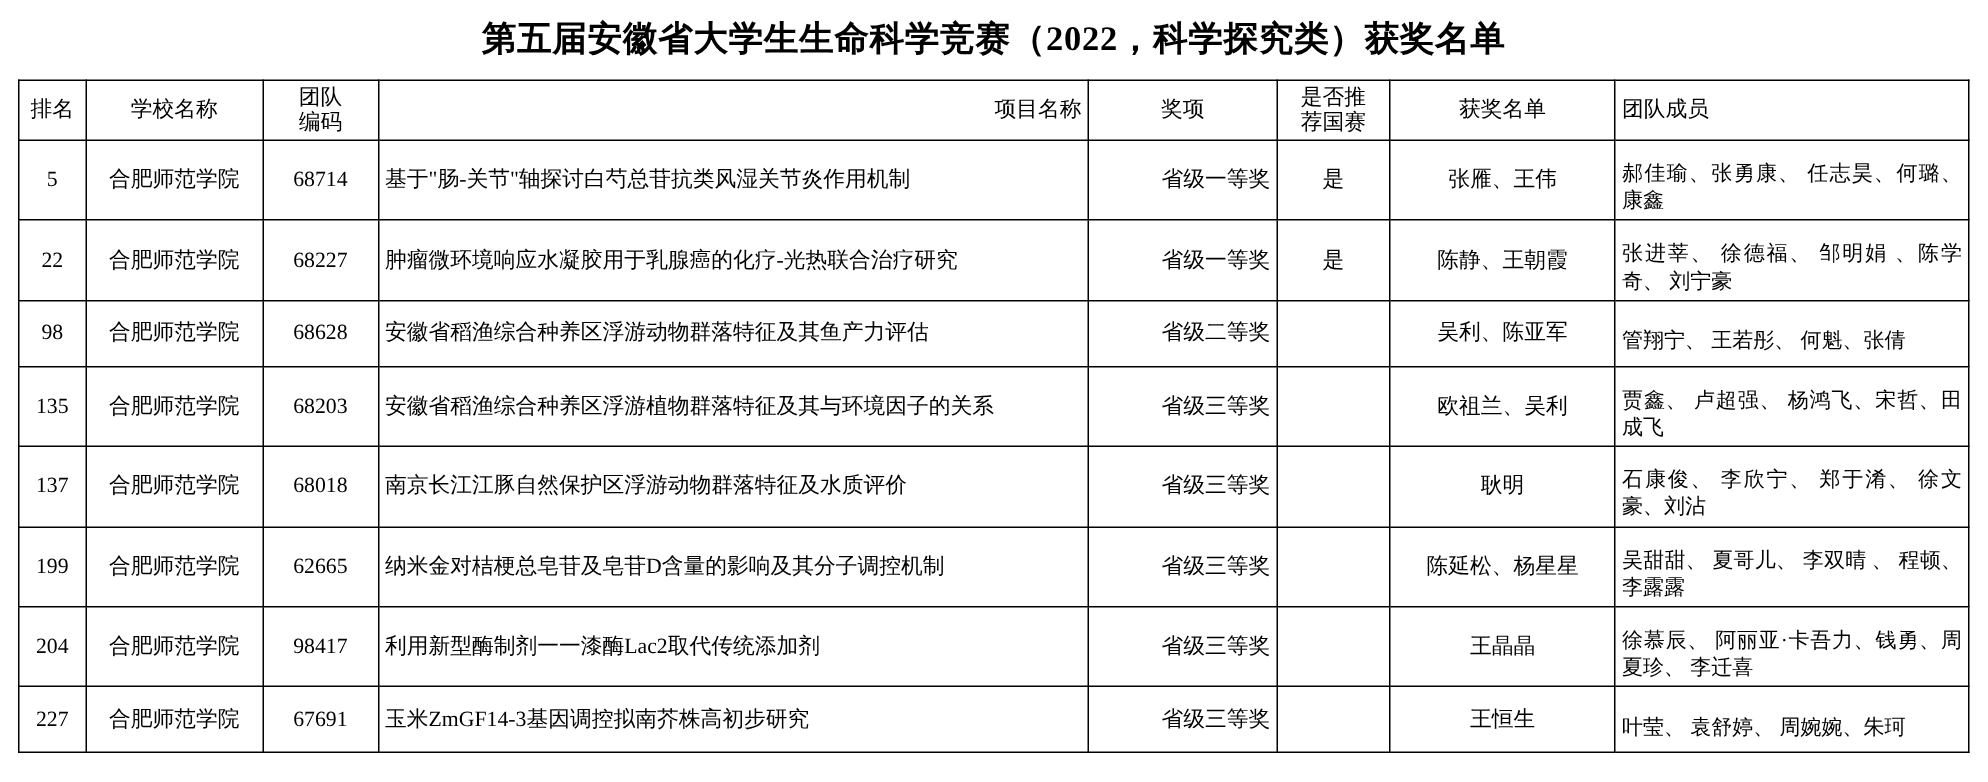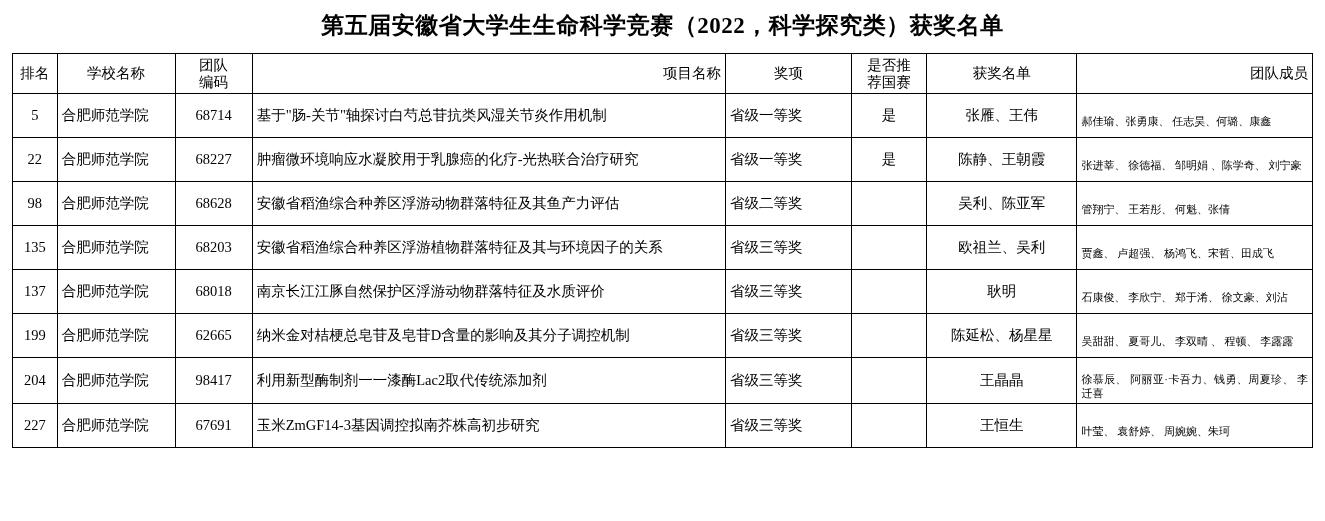--- a/index.html
+++ b/index.html
@@ -47,33 +47,33 @@
     line-height: 1.25;
     vertical-align: middle;
     box-sizing: border-box;
   }
   table.award thead th {
     text-align: center;
     font-weight: normal;
     height: 40px;
   }
   .c-rank   { width: 44px;  text-align: center; }
-  .c-school { width: 116px; }
+  .c-school { width: 116px; text-align: center; }
   .c-code   { width: 76px;  text-align: center; }
   .c-project{ width: 466px; text-align: left; padding-left: 8px; }
-  .c-award  { width: 124px; text-align: left; }
+  .c-award  { width: 124px; text-align: right; }
   .c-rec    { width: 74px;  text-align: center; }
   .c-teacher{ width: 148px; text-align: center; }
   .c-members{ width: 232px; text-align: left; padding-left: 6px; }
   tbody tr { height: 44px; }
   .members-text {
     display: block;
     text-align: justify;
     text-align-last: left;
-    font-size: 11px;
+    font-size: 14px;
     line-height: 1.3;
     margin-top: 12px;
   }
   .hdr-two-line { line-height: 1.15; }
 </style>
 </head>
 <body>
 
 <div class="page">
 
@@ -89,21 +89,21 @@
             <div class="hdr-two-line">团队</div>
             <div class="hdr-two-line">编码</div>
           </th>
           <th class="c-project" style="text-align:right">项目名称</th>
           <th class="c-award">奖项</th>
           <th class="c-rec">
             <div class="hdr-two-line">是否推</div>
             <div class="hdr-two-line">荐国赛</div>
           </th>
           <th class="c-teacher">获奖名单</th>
-          <th class="c-members" style="text-align:right">团队成员</th>
+          <th class="c-members" style="text-align:left">团队成员</th>
         </tr>
       </thead>
       <tbody>
         <tr>
           <td class="c-rank">5</td>
           <td class="c-school">合肥师范学院</td>
           <td class="c-code">68714</td>
           <td class="c-project">基于"肠-关节"轴探讨白芍总苷抗类风湿关节炎作用机制</td>
           <td class="c-award">省级一等奖</td>
           <td class="c-rec">是</td>

